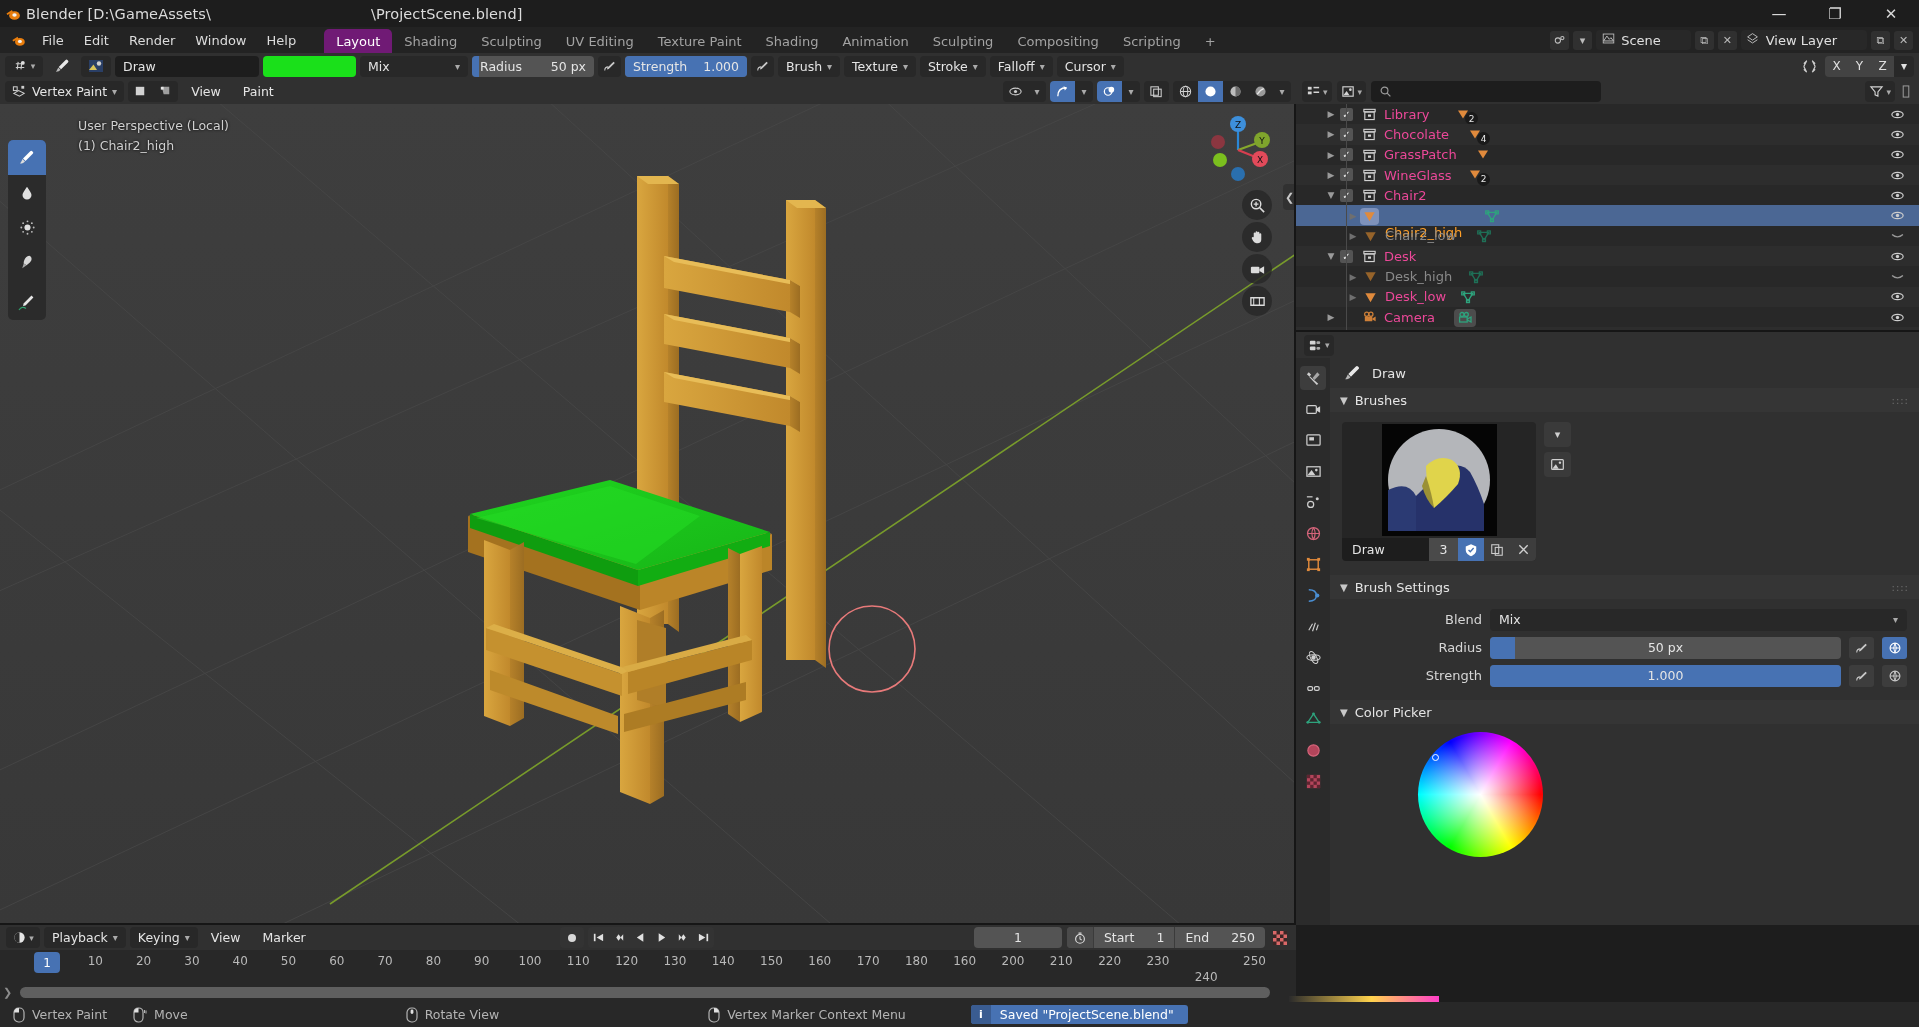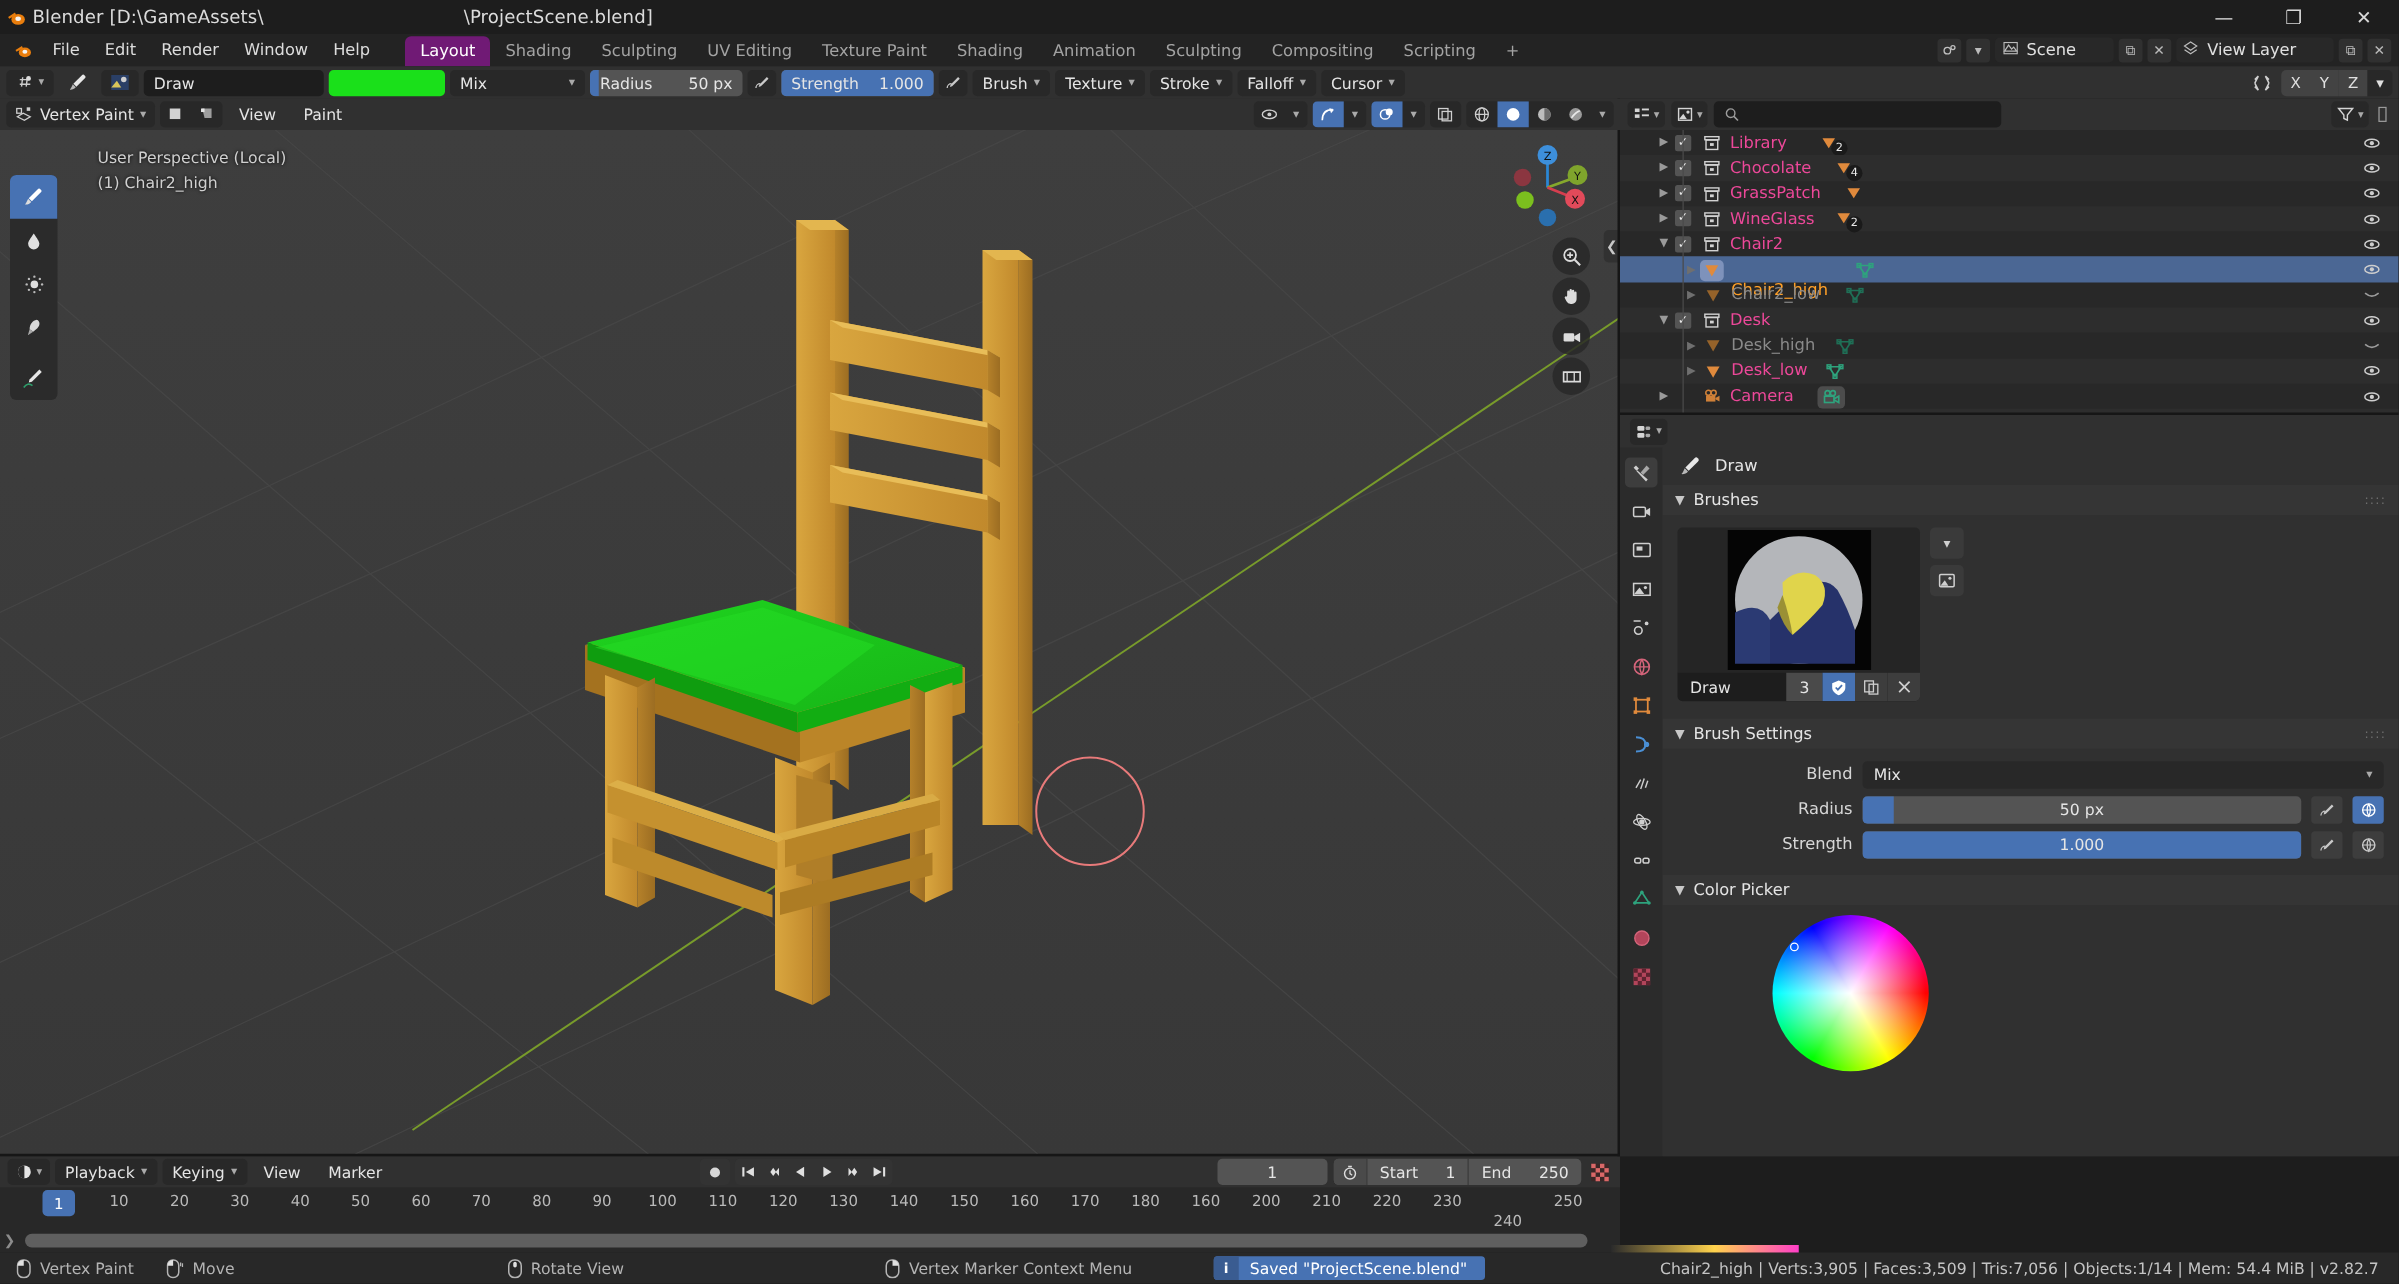--- a/index.html
+++ b/index.html
@@ -1400,20 +1400,17 @@
         <path d="M11 5.5 A4.5 4.5 0 0 0 6.5 1 H6 V5.5 Z" fill="#e0e0e0"></path>
       </svg>
       <span>Vertex Marker Context Menu</span>
     </div>
 
     <div class="sb-report" style="margin-left:52px">
       <span class="ri">i</span>
       <span>Saved "ProjectScene.blend"</span>
     </div>
 
-    <div class="sb-right">
-      <span class="sb-stats">Chair2_high | Verts:3,905 | Faces:3,509 | Tris:7,056 | Objects:1/14 | Mem: 54.4 MiB | v2.82.7</span>
-    </div>
   </div>
 
   <div class="gradient-strip" style="position:absolute; right:480px; bottom:25px;"></div>
 
 </div>
 
 </body></html>

